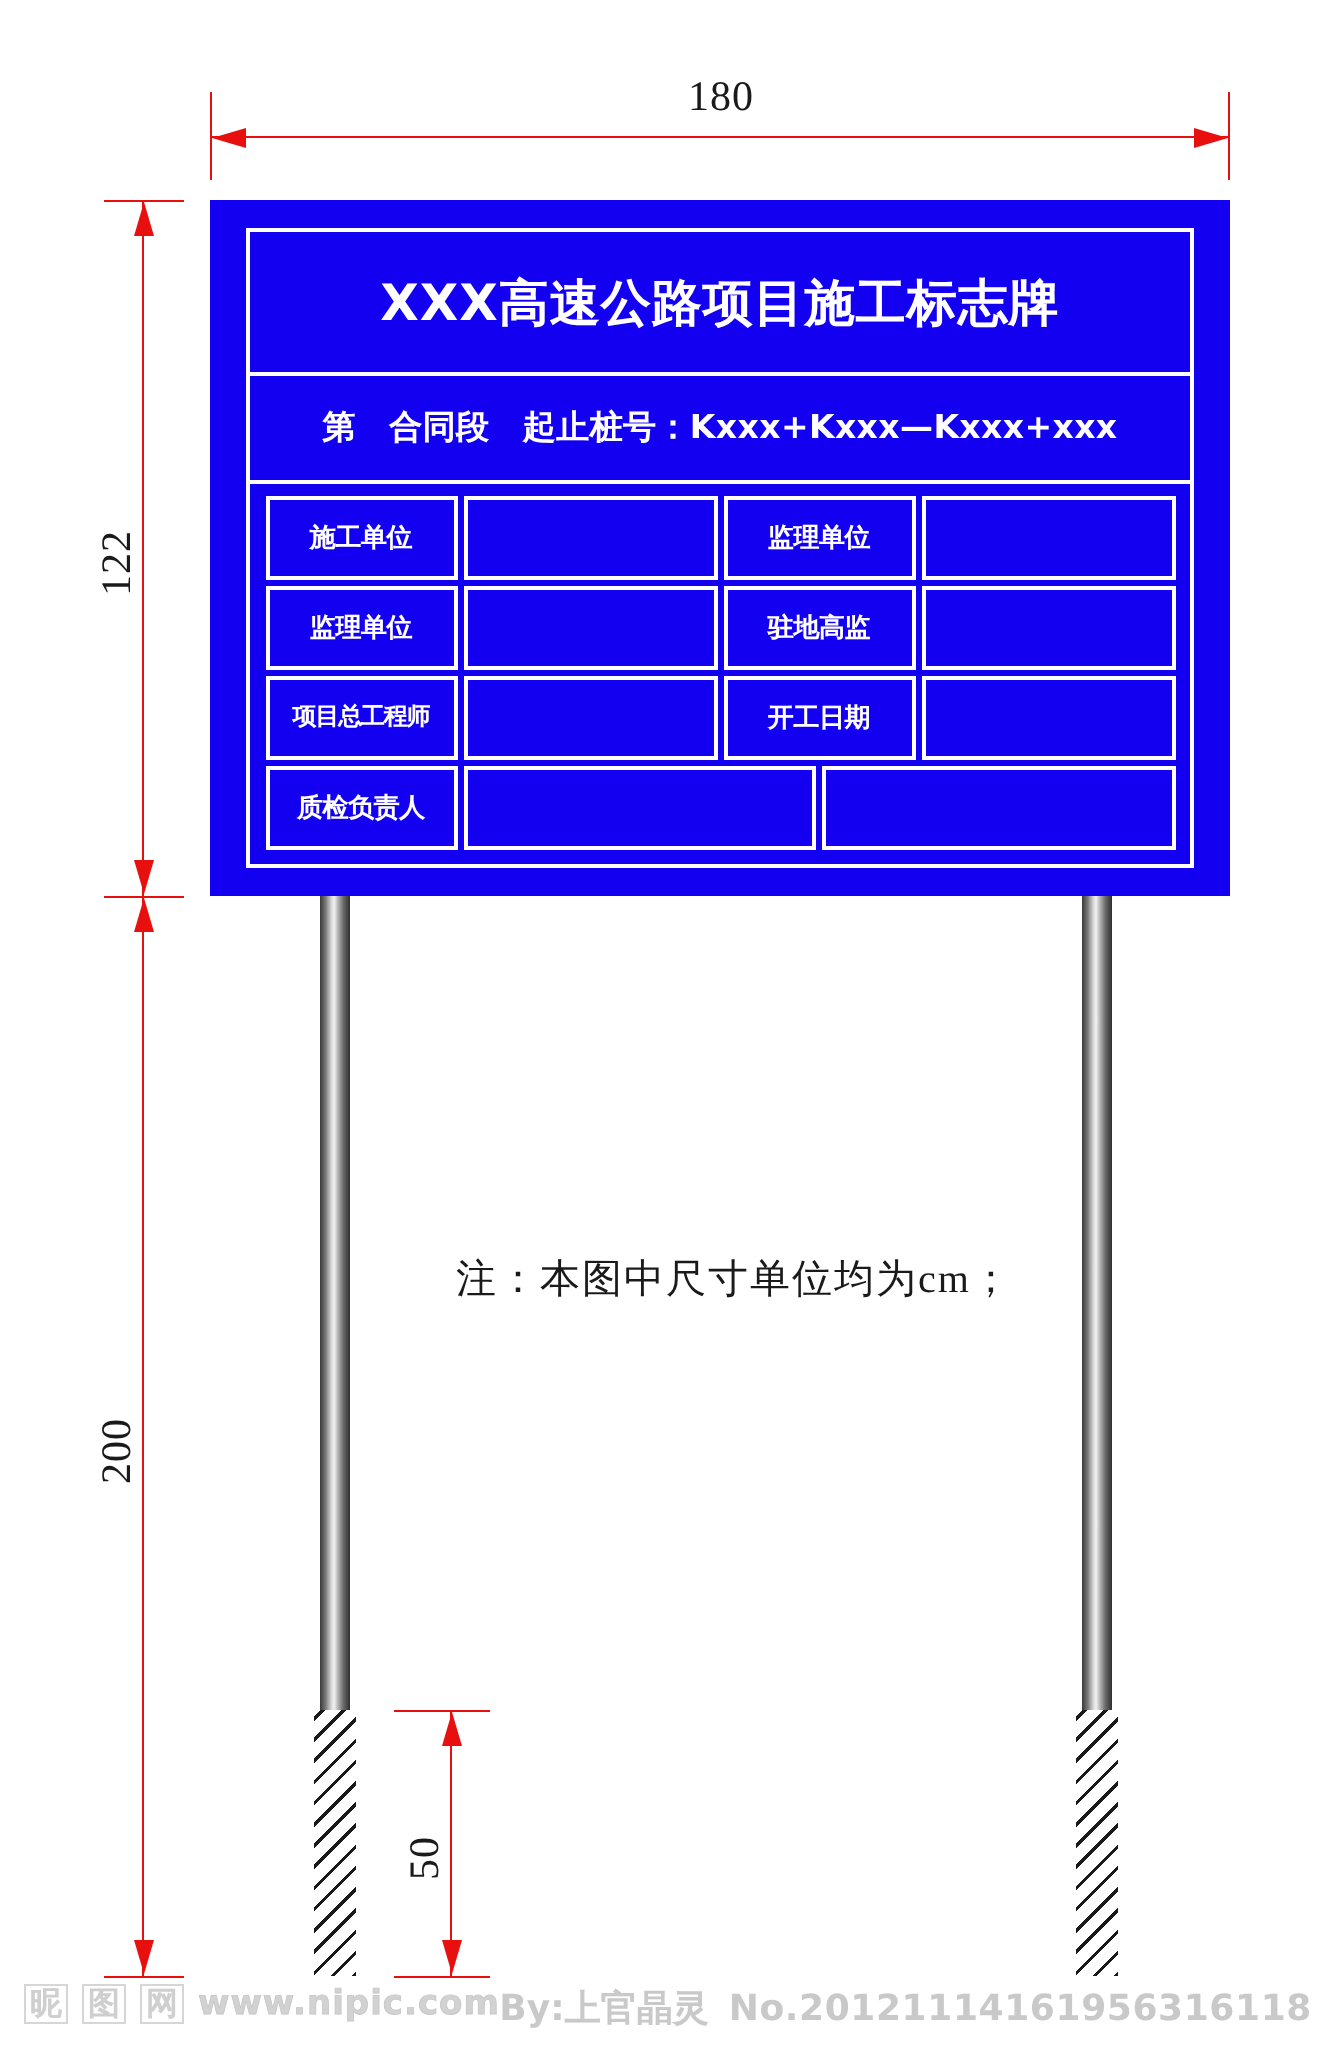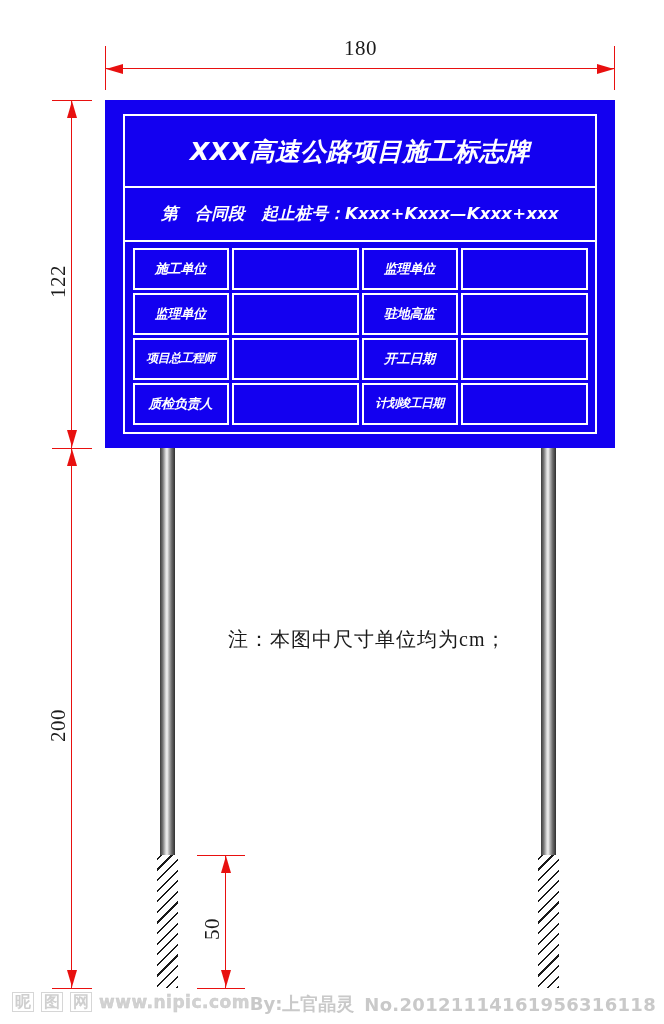--- a/index.html
+++ b/index.html
@@ -85,21 +85,20 @@
   
   #sign-board {
     position: absolute;
     left: 105px;
     top: 100px;
     width: 510px;
     height: 348px;
     background: #1300f0;
     box-sizing: border-box;
     padding: 14px 14px;
-    font-style: italic;
   }
   #sign-inner {
     position: absolute;
     left: 18px;
     top: 14px;
     width: 474px;
     height: 320px;
     border: 2.5px solid #ffffff;
     box-sizing: border-box;
     background: #1300f0;
@@ -359,23 +358,20 @@
           </div>
         </div>
 
         <div class="table-row">
           <div class="tcell tcell-label">
             <span class="tcell-text">质检负责人</span>
           </div>
           <div class="tcell tcell-value">
             <span class="tcell-text"></span>
           </div>
-          <div class="tcell tcell-label">
-            <span class="tcell-text narrow">计划竣工日期</span>
-          </div>
           <div class="tcell tcell-value">
             <span class="tcell-text"></span>
           </div>
         </div>
 
       </div>
     </div>
   </div>
 
   <div id="note-text">注：本图中尺寸单位均为cm；</div>

